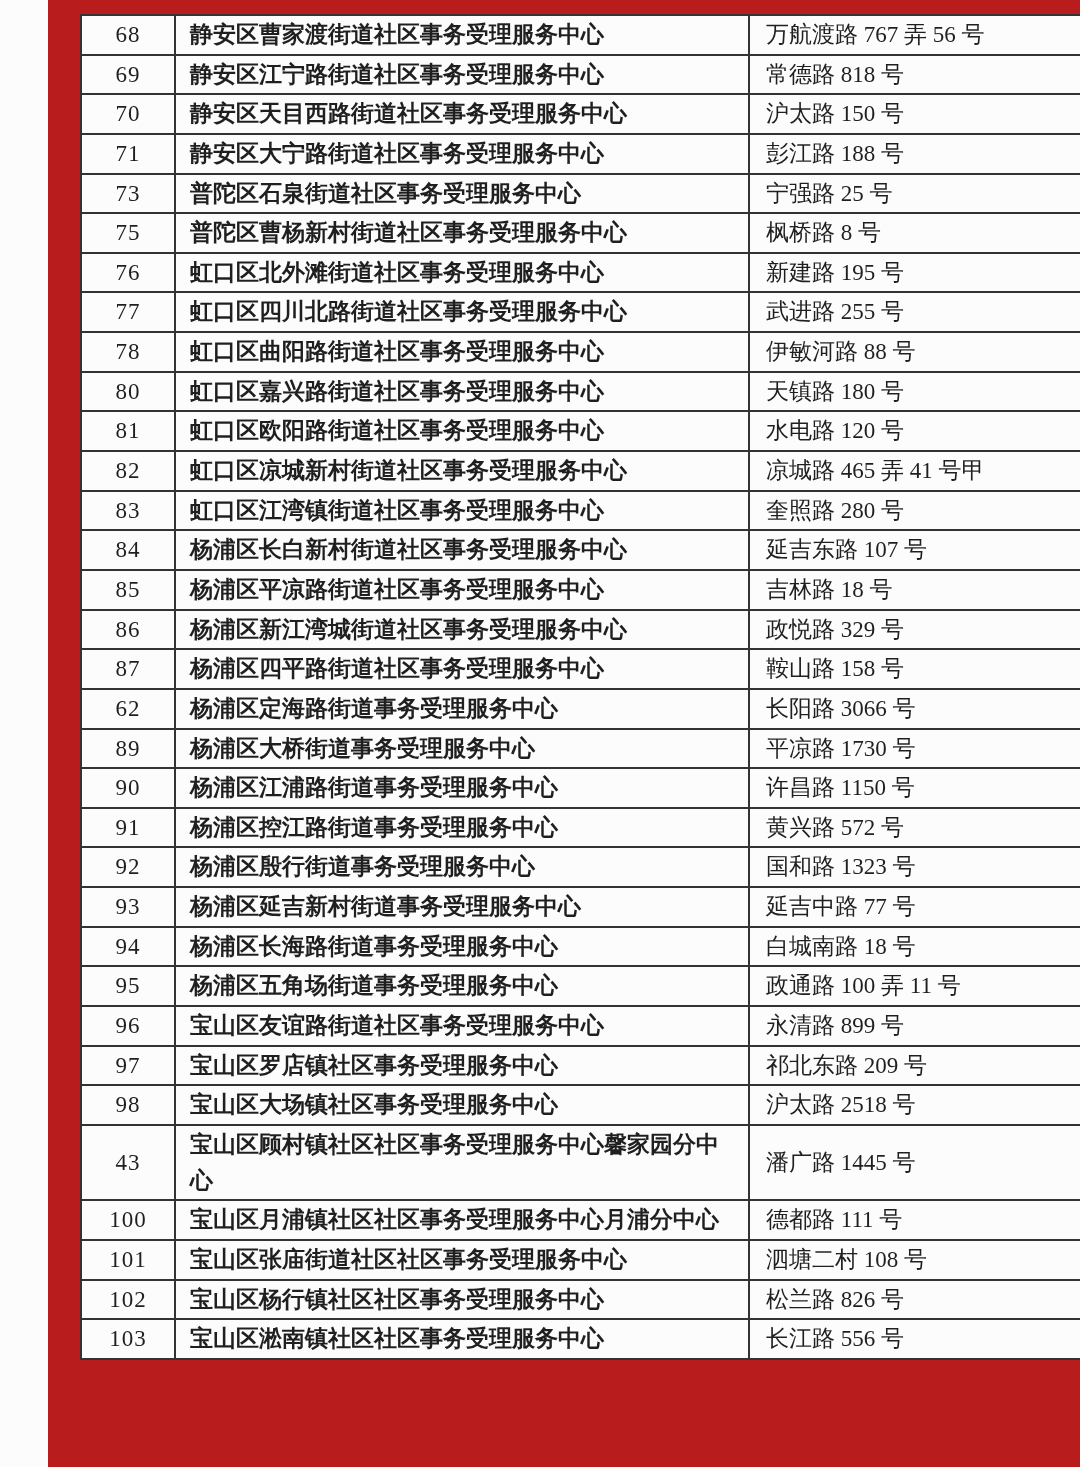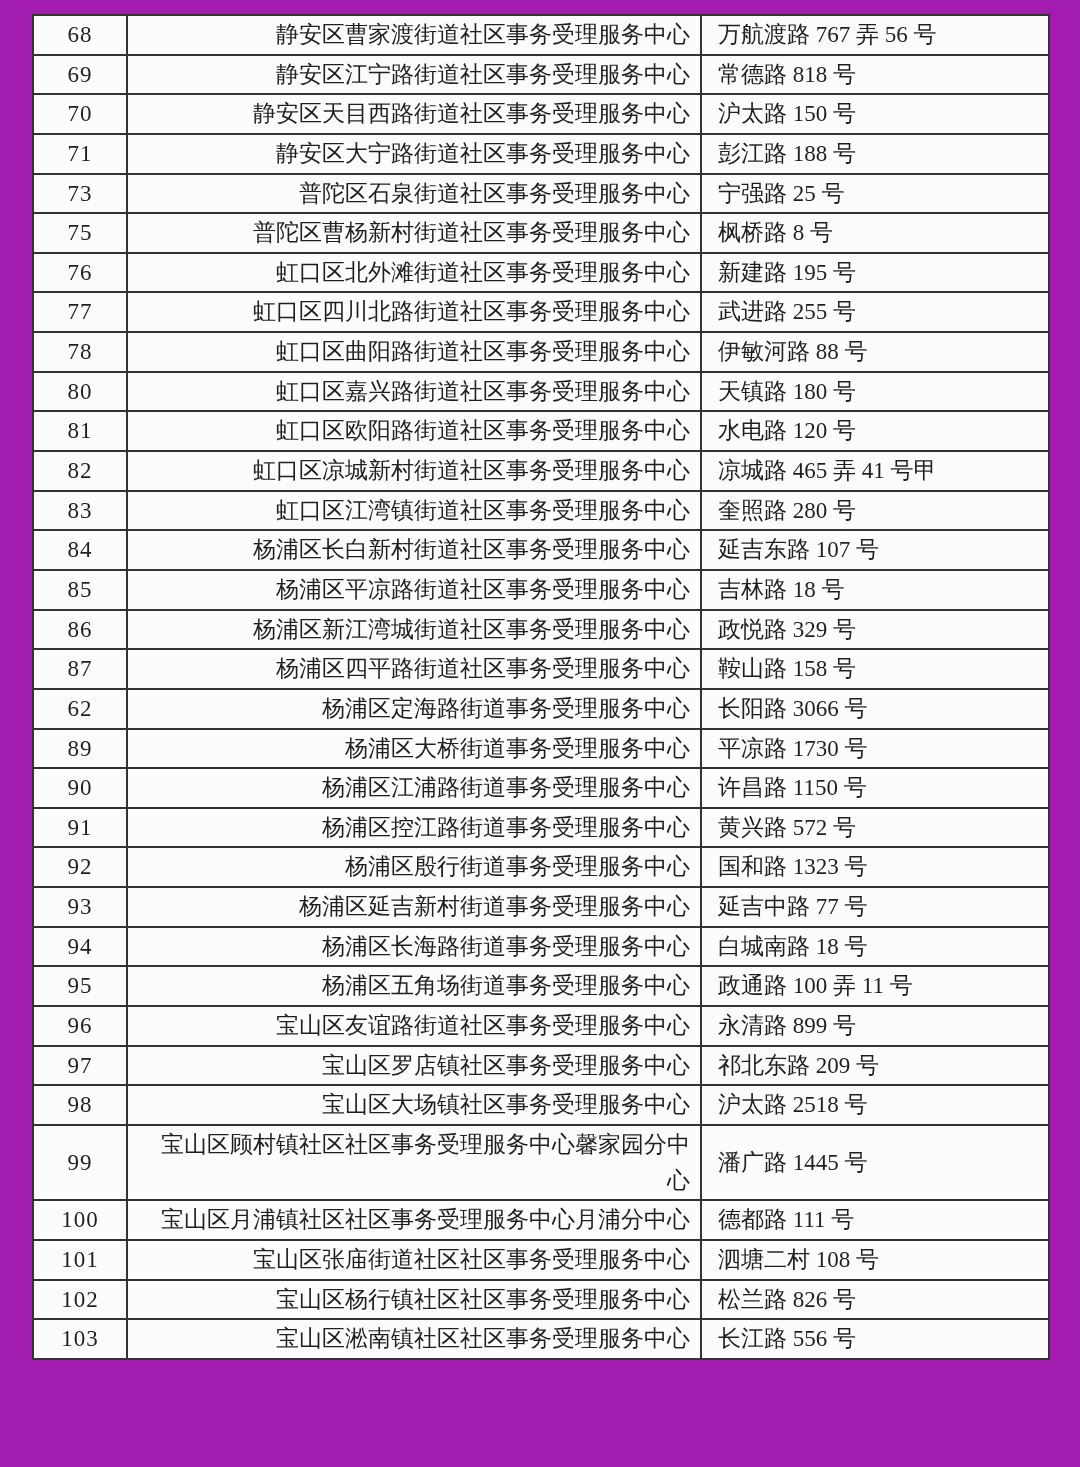--- a/index.html
+++ b/index.html
@@ -11,21 +11,22 @@
     height: 1467px;
     background: #fcfcfc;
     font-family: "Liberation Serif", "DejaVu Serif", serif;
     color: #1f1f1f;
     position: relative;
     overflow: hidden;
   }
   .doc-page {
     position: absolute;
     inset: 0;
-    background: #a21caf;
+    background: #b91c1c;
+    margin-left: 48px;
   }
   table.center-table {
     position: absolute;
     left: 32px;
     top: 14px;
     width: 1018px;
     border-collapse: collapse;
     table-layout: fixed;
   }
   table.center-table td {
@@ -39,23 +40,24 @@
     background: #fcfcfc;
     word-break: break-all;
   }
   td.cell-no {
     width: 90px;
     text-align: center;
     letter-spacing: 1px;
   }
   td.cell-name {
     width: 548px;
-    text-align: right;
+    text-align: left;
     padding-left: 14px;
     padding-right: 10px;
+    font-weight: bold;
   }
   td.cell-addr {
     text-align: left;
     padding-left: 16px;
     padding-right: 8px;
   }
 </style>
 </head>
 <body>
 
@@ -227,21 +229,21 @@
     <td class="cell-addr">祁北东路 209 号</td>
   </tr>
 
   <tr>
     <td class="cell-no">98</td>
     <td class="cell-name">宝山区大场镇社区事务受理服务中心</td>
     <td class="cell-addr">沪太路 2518 号</td>
   </tr>
 
   <tr>
-    <td class="cell-no">99</td>
+    <td class="cell-no">43</td>
     <td class="cell-name">宝山区顾村镇社区社区事务受理服务中心馨家园分中心</td>
     <td class="cell-addr">潘广路 1445 号</td>
   </tr>
 
   <tr>
     <td class="cell-no">100</td>
     <td class="cell-name">宝山区月浦镇社区社区事务受理服务中心月浦分中心</td>
     <td class="cell-addr">德都路 111 号</td>
   </tr>
 

